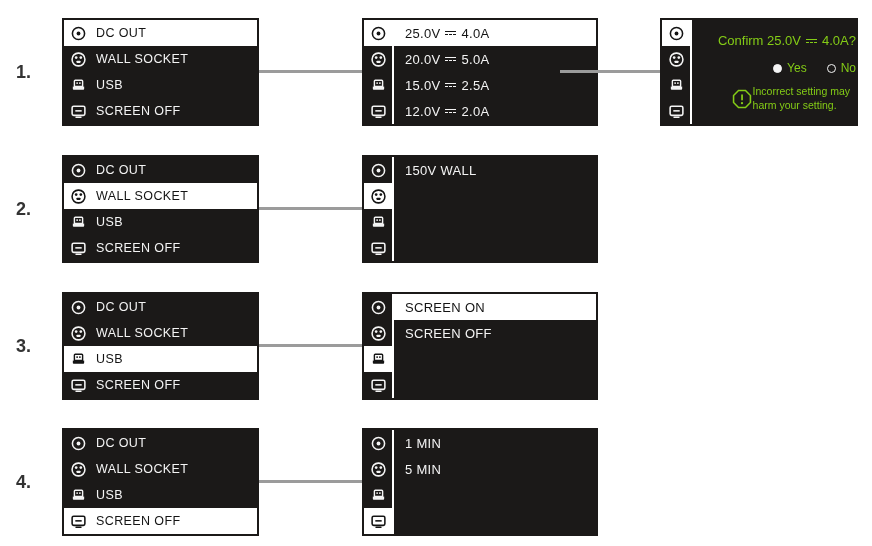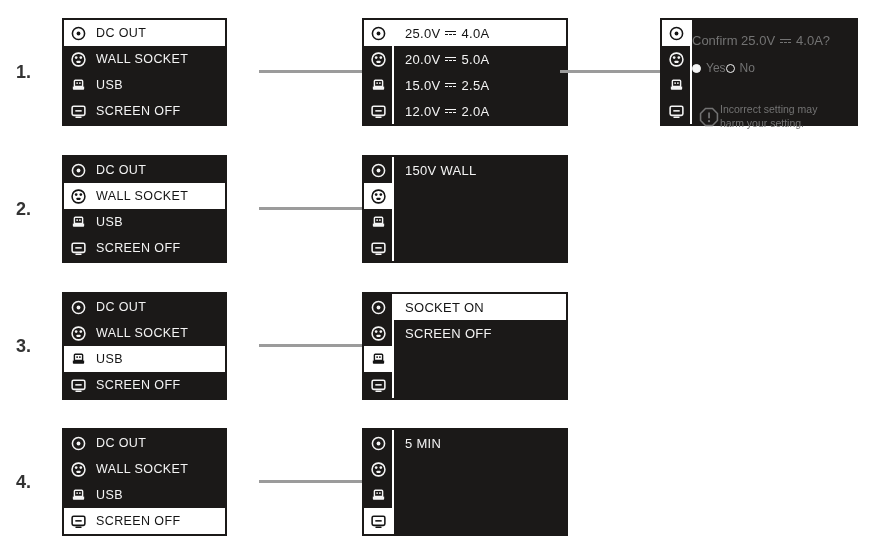--- a/index.html
+++ b/index.html
@@ -3,48 +3,48 @@
 <meta charset="utf-8">
 <style>
   html,body{margin:0;padding:0;background:#ffffff;}
   .canvas{position:relative;width:872px;height:546px;background:#ffffff;
           font-family:"Liberation Sans", sans-serif;overflow:hidden;}
   .step{position:absolute;left:0;width:872px;height:108px;}
   .num{position:absolute;left:16px;top:50%;transform:translateY(-50%);
        font-size:18px;font-weight:600;color:#333333;}
   .panel{position:absolute;top:0;height:108px;background:#1b1918;
          box-sizing:border-box;padding:2px;display:flex;}
-  .menu-panel{left:62px;width:165px;flex-direction:column;}
+  .menu-panel{left:62px;width:197px;flex-direction:column;}
   .m-item{flex:1;display:flex;align-items:center;gap:9px;padding:0 6px;
           color:#f4f4f4;font-size:12.5px;letter-spacing:.4px;cursor:pointer;}
   .m-item.sel{background:#ffffff;color:#141414;}
   .ic{width:17px;height:17px;flex:none;display:block;}
-  .sub-panel{left:362px;width:206px;flex-direction:row;}
+  .sub-panel{left:362px;width:236px;flex-direction:row;}
   .confirm-panel{left:660px;width:198px;flex-direction:row;}
   .side{width:28px;display:flex;flex-direction:column;}
   .s-cell{flex:1;display:flex;align-items:center;justify-content:center;
           color:#f4f4f4;cursor:pointer;}
   .s-cell.sel{background:#ffffff;color:#141414;}
   .sep{width:2px;background:#ffffff;}
   .content{flex:1;display:flex;flex-direction:column;color:#f4f4f4;}
   .opt{height:26px;display:flex;align-items:center;padding-left:11px;
        font-size:13px;letter-spacing:.3px;cursor:pointer;}
   .opt.sel{background:#ffffff;color:#141414;}
   .conn{position:absolute;height:3px;background:#9b9b9b;top:52px;}
   .c1{left:259px;width:103px;}
   .c2{left:560px;width:100px;}
-  .c-content{flex:1;display:flex;flex-direction:column;align-items:flex-start;
-             color:#737373;padding-top:13px;}
+  .c-content{flex:1;display:flex;flex-direction:column;align-items:flex-end;
+             color:#84cc16;padding-top:13px;}
   .c-title{font-size:13px;display:flex;align-items:center;}
-  .radios{display:flex;margin-top:13px;font-size:12px;align-items:center;}
+  .radios{display:flex;gap:20px;margin-top:13px;font-size:12px;align-items:center;}
   .radio{display:flex;align-items:center;gap:5px;cursor:pointer;}
   .rdot{width:9px;height:9px;border:1.5px solid #f4f4f4;border-radius:50%;
         box-sizing:border-box;display:inline-block;}
   .rdot.filled{background:#f4f4f4;}
-  .warn{display:flex;margin-top:28px;align-items:center;padding:0 6px;}
+  .warn{display:flex;margin-top:10px;align-items:center;padding:0 6px;}
   .wic{width:22px;height:22px;flex:none;}
   .wtext{font-size:10.5px;line-height:1.3;text-align:left;}
   .dc{display:inline-block;width:11px;height:2px;
       border-top:1.6px solid currentColor;border-bottom:1.6px dashed currentColor;
       margin:0 5px;align-self:center;}
   .hidden-defs{position:absolute;width:0;height:0;overflow:hidden;}
 </style>
 </head>
 <body>
 
@@ -331,21 +331,21 @@
           </div>
         <div class="s-cell">
             <svg class="ic">
               <use href="#i-screen"></use>
             </svg>
           </div>
       </div>
       <div class="sep"></div>
       <div class="content">
         <div class="opt sel">
-          <span>SOCKET ON</span>
+          <span>SCREEN ON</span>
         </div>
         <div class="opt">
           <span>SCREEN OFF</span>
         </div>
       </div>
     </div>
   </section>
 
   <section class="step" style="top:428px">
     <div class="num">4.</div>
@@ -398,19 +398,22 @@
           </div>
         <div class="s-cell sel">
             <svg class="ic">
               <use href="#i-screen"></use>
             </svg>
           </div>
       </div>
       <div class="sep"></div>
       <div class="content">
         <div class="opt">
+          <span>1 MIN</span>
+        </div>
+        <div class="opt">
           <span>5 MIN</span>
         </div>
       </div>
     </div>
   </section>
 
 </div>
 
 </body></html>

